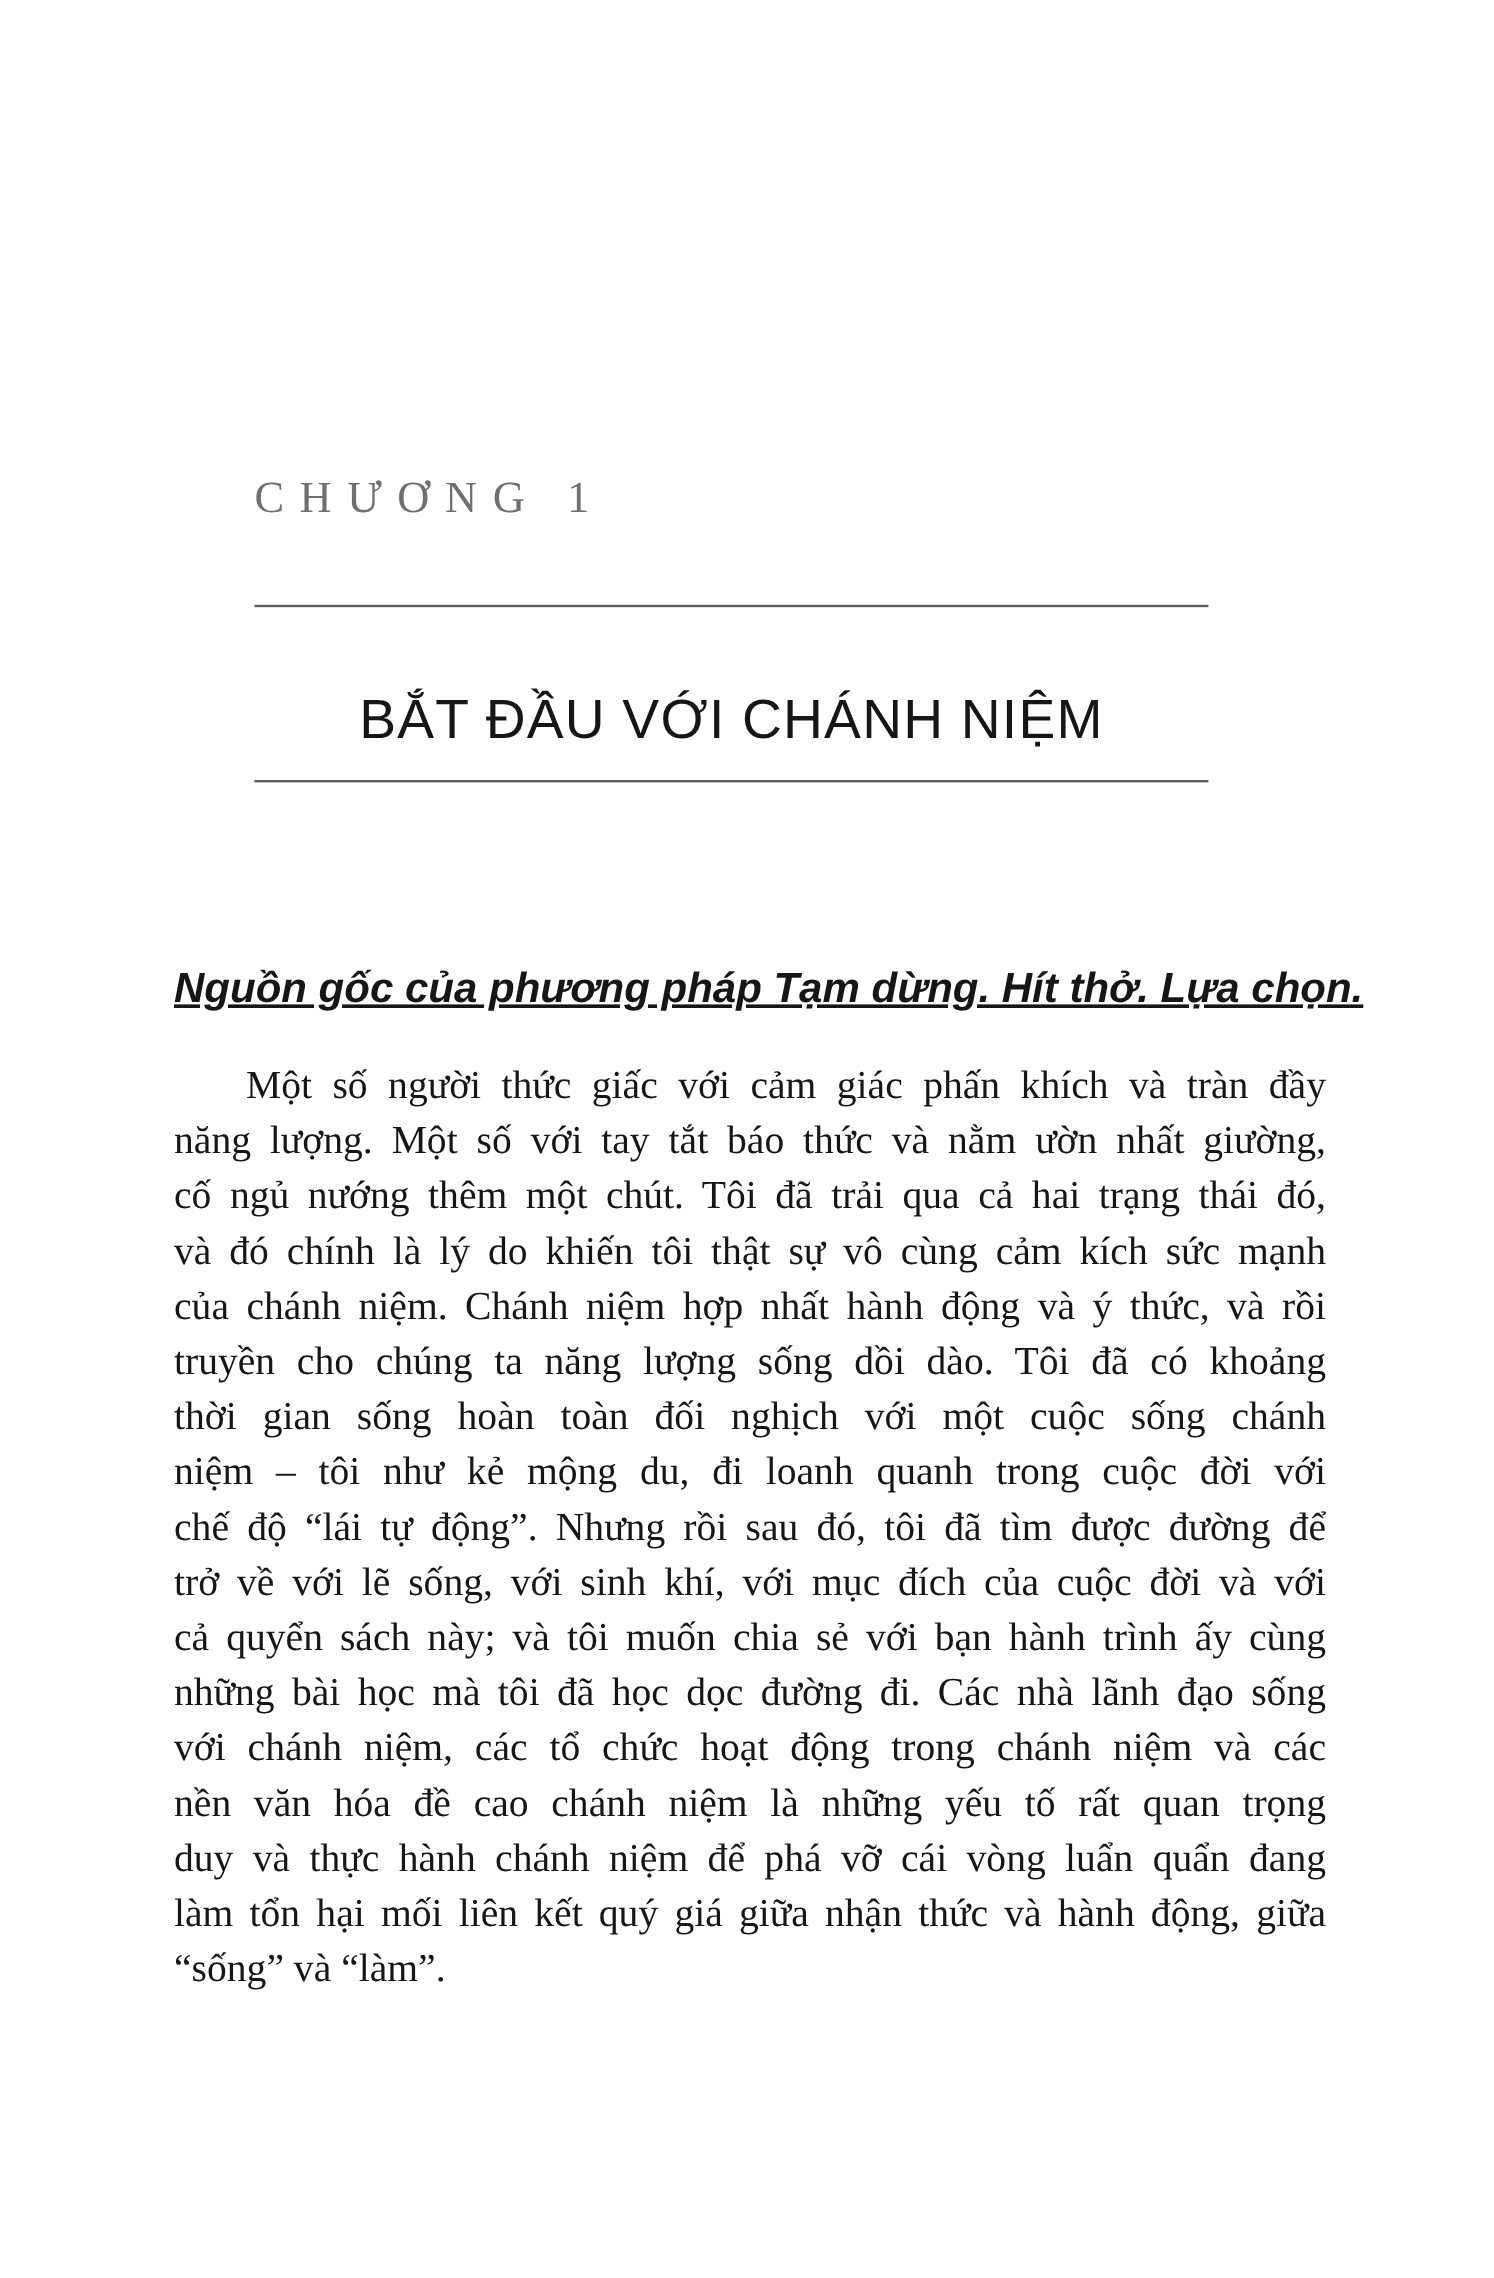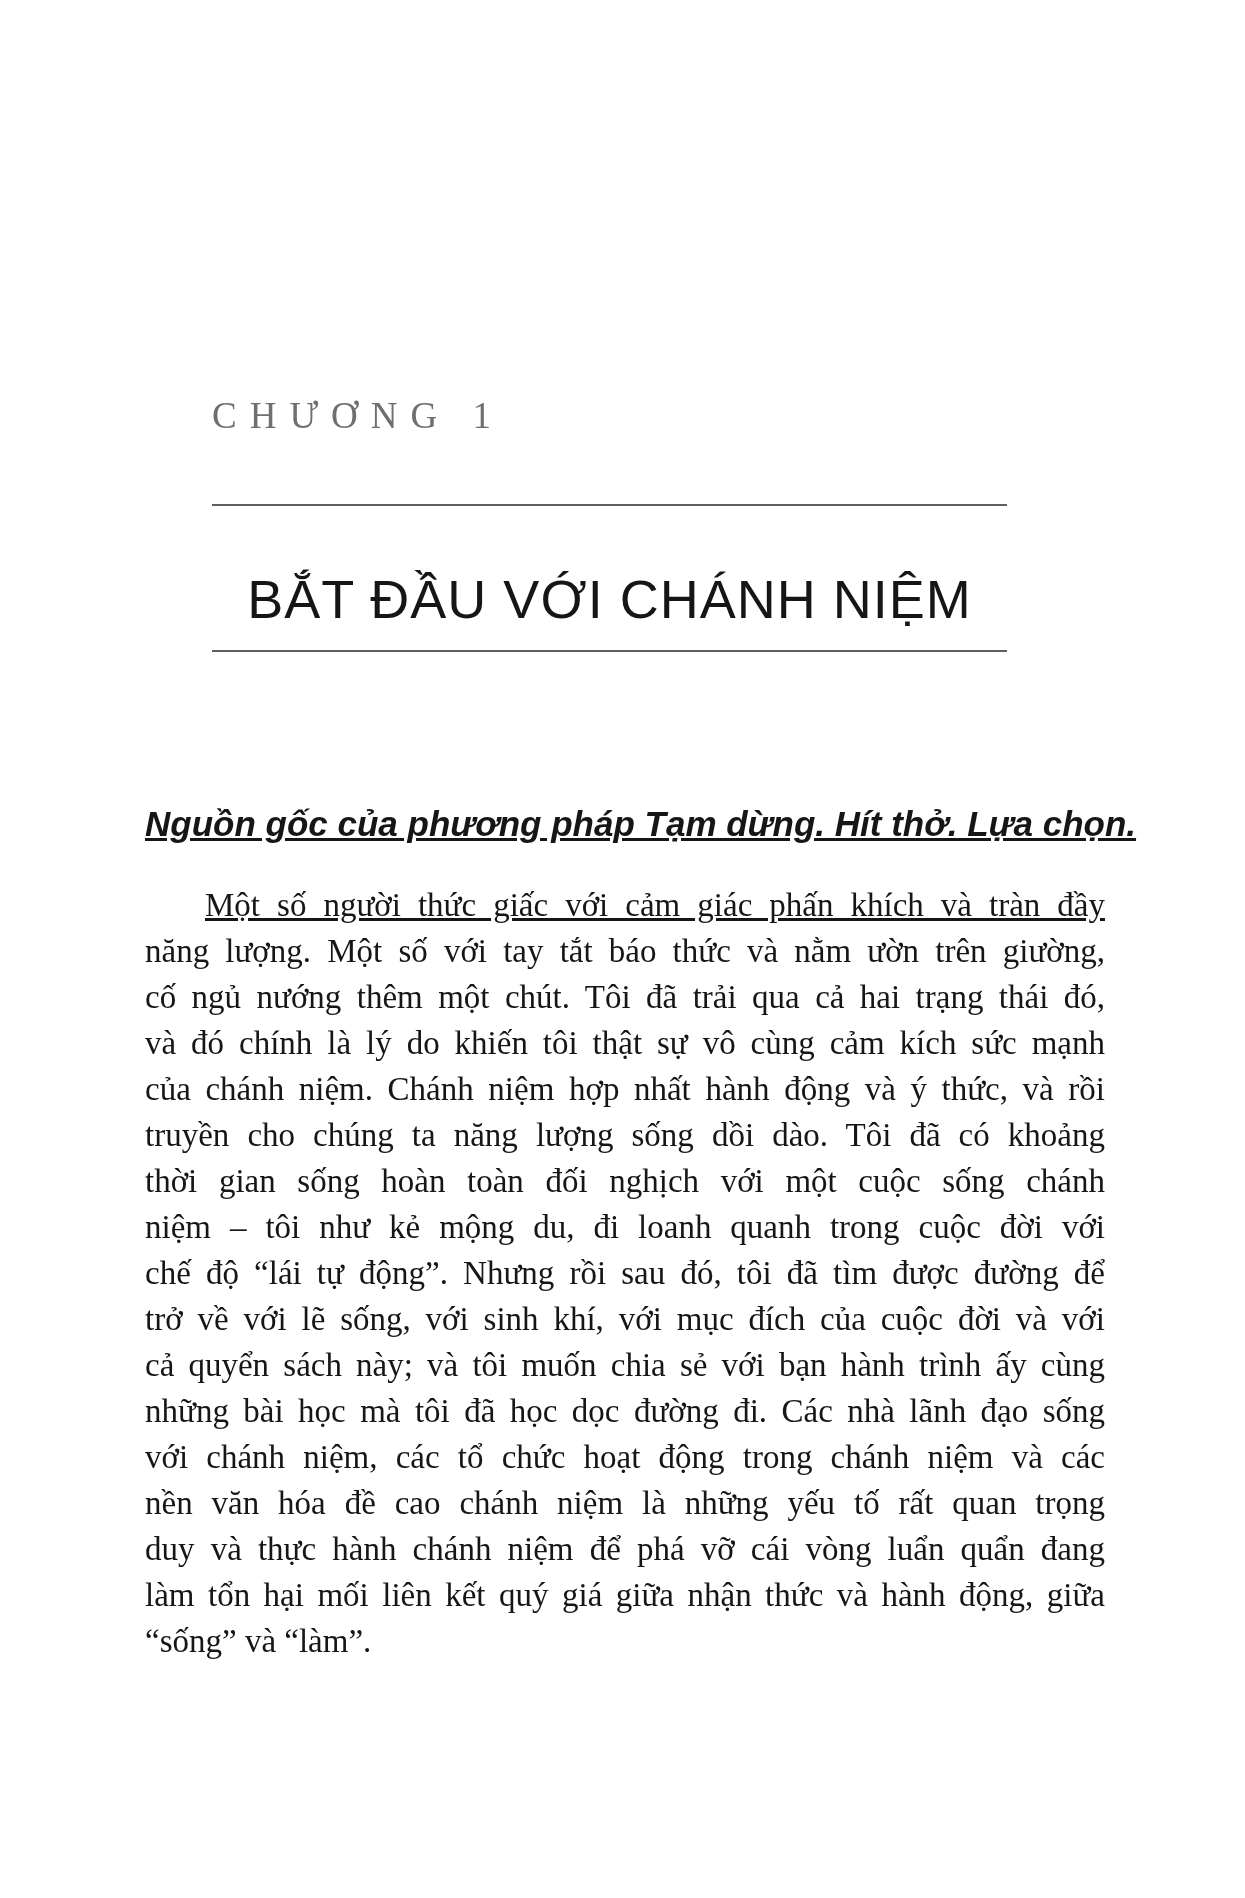--- a/index.html
+++ b/index.html
@@ -49,21 +49,21 @@
   .rule-top{ top:504px; }
   .rule-bottom{ top:650px; }
   .chapter-title{
     top:505px;
     height:188px;
     display:flex;
     align-items:center;
     justify-content:center;
     font-family:"Liberation Sans","DejaVu Sans",sans-serif;
     font-weight:400;
-    font-size:54px;
+    font-size:46px;
     letter-spacing:1px;
     color:var(--text);
     white-space:nowrap;
   }
   .text-col{
     position:absolute;
     left:145px;
     width:960px;
   }
   .section-heading{
@@ -85,21 +85,20 @@
   }
   .body-line{
     text-align:justify;
     text-align-last:justify;
     white-space:normal;
     height:46px;
     overflow:visible;
   }
   .body-line.first{
     text-indent:60px;
-    text-decoration:underline;
   }
   .body-line.last{
     text-align-last:left;
   }
 </style>
 </head>
 <body>
 
 <div class="page">
 
@@ -108,21 +107,21 @@
   <hr class="rule rule-top">
 
   <div class="rule-box chapter-title">BẮT ĐẦU VỚI CHÁNH NIỆM</div>
 
   <hr class="rule rule-bottom">
 
   <div class="text-col section-heading">Nguồn gốc của phương pháp Tạm dừng. Hít thở. Lựa chọn.</div>
 
   <div class="text-col body-paragraph">
       <div class="body-line first">Một số người thức giấc với cảm giác phấn khích và tràn đầy</div>
-      <div class="body-line">năng lượng. Một số với tay tắt báo thức và nằm ườn trên giường,</div>
+      <div class="body-line">năng lượng. Một số với tay tắt báo thức và nằm ườn nhất giường,</div>
       <div class="body-line">cố ngủ nướng thêm một chút. Tôi đã trải qua cả hai trạng thái đó,</div>
       <div class="body-line">và đó chính là lý do khiến tôi thật sự vô cùng cảm kích sức mạnh</div>
       <div class="body-line">của chánh niệm. Chánh niệm hợp nhất hành động và ý thức, và rồi</div>
       <div class="body-line">truyền cho chúng ta năng lượng sống dồi dào. Tôi đã có khoảng</div>
       <div class="body-line">thời gian sống hoàn toàn đối nghịch với một cuộc sống chánh</div>
       <div class="body-line">niệm – tôi như kẻ mộng du, đi loanh quanh trong cuộc đời với</div>
       <div class="body-line">chế độ “lái tự động”. Nhưng rồi sau đó, tôi đã tìm được đường để</div>
       <div class="body-line">trở về với lẽ sống, với sinh khí, với mục đích của cuộc đời và với</div>
       <div class="body-line">cả quyển sách này; và tôi muốn chia sẻ với bạn hành trình ấy cùng</div>
       <div class="body-line">những bài học mà tôi đã học dọc đường đi. Các nhà lãnh đạo sống</div>

